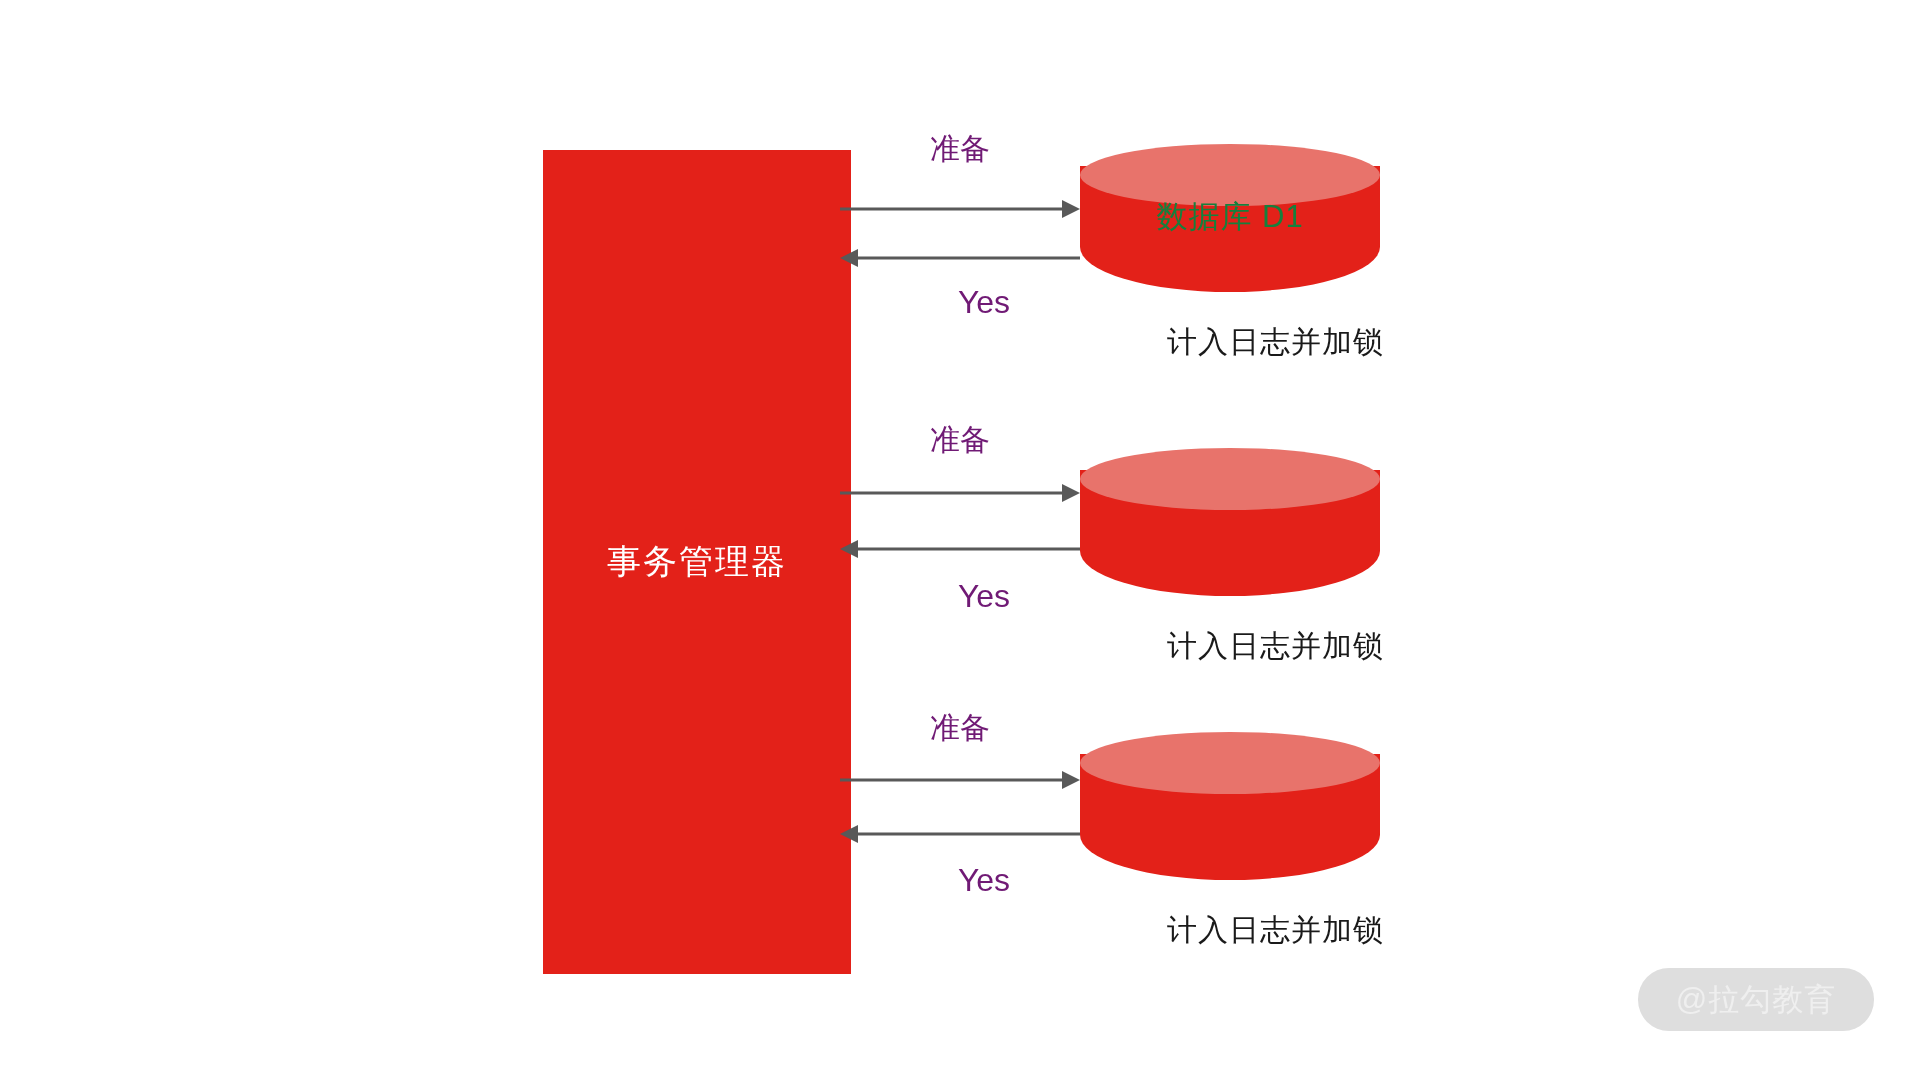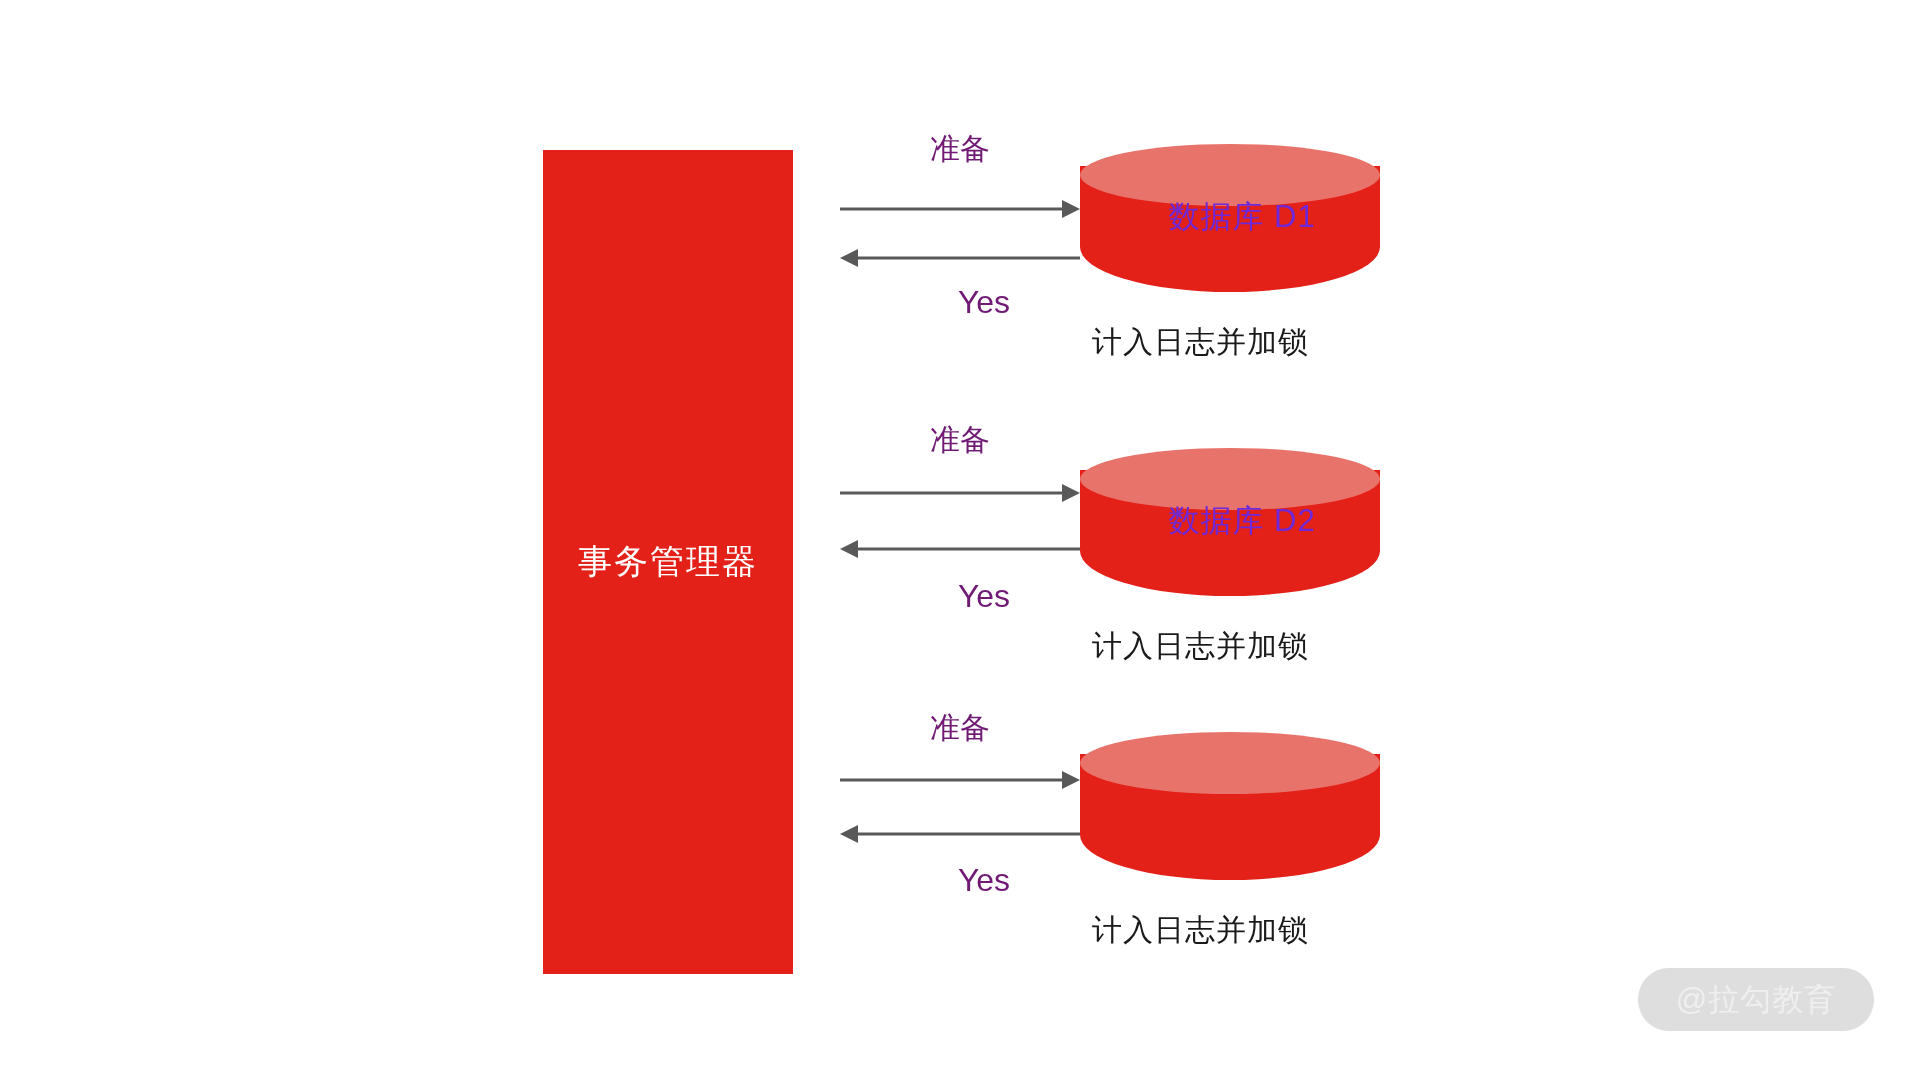--- a/index.html
+++ b/index.html
@@ -17,21 +17,21 @@
     height: 1079px;
     background: #ffffff;
     overflow: hidden;
   }
 
   
   #tm-box {
     position: absolute;
     left: 543px;
     top: 150px;
-    width: 250px;
+    width: 308px;
     height: 824px;
     background: #E32119;
     display: flex;
     align-items: center;
     justify-content: center;
   }
   #tm-label {
     color: #ffffff;
     font-size: 34px;
     letter-spacing: 2px;
@@ -64,36 +64,36 @@
     position: absolute;
     left: 0;
     top: 0;
     width: 300px;
     height: 62px;
     background: #E8736B;
     border-radius: 50% / 50%;
   }
   .cyl-label {
     position: absolute;
-    left: 12px;
+    left: 0;
     top: 52px;
     width: 300px;
     text-align: center;
-    color: #6d28d9;
+    color: #15803d;
     font-size: 31px;
     letter-spacing: 1px;
     z-index: 3;
     white-space: nowrap;
   }
   .db-caption {
     position: absolute;
-    left: 12px;
+    left: 4px;
     width: 300px;
     top: 178px;
-    text-align: left;
+    text-align: right;
     color: #1a1a1a;
     font-size: 30px;
     letter-spacing: 1px;
     white-space: nowrap;
   }
 
   
   .arrow-svg {
     position: absolute;
     pointer-events: none;
@@ -172,21 +172,20 @@
     <polygon points="18,6 0,15 18,24" fill="#595959"></polygon>
   </svg>
 
   <div class="edge-label" style="left:840px; top:420px; width:240px;">准备</div>
   <div class="edge-label latin" style="left:840px; top:578px; width:240px;">Yes</div>
 
   <div class="db-node" style="left:1080px; top:448px;">
     <div class="cylinder">
       <div class="cyl-body"></div>
       <div class="cyl-top"></div>
-      <div class="cyl-label">数据库 D2</div>
     </div>
     <div class="db-caption">计入日志并加锁</div>
   </div>
 
   <svg class="arrow-svg" style="left:840px; top:765px;" width="240" height="30" viewBox="0 0 240 30">
     <line x1="0" y1="15" x2="222" y2="15" stroke="#595959" stroke-width="3"></line>
     <polygon points="222,6 240,15 222,24" fill="#595959"></polygon>
   </svg>
   <svg class="arrow-svg" style="left:840px; top:819px;" width="240" height="30" viewBox="0 0 240 30">
     <line x1="18" y1="15" x2="240" y2="15" stroke="#595959" stroke-width="3"></line>

